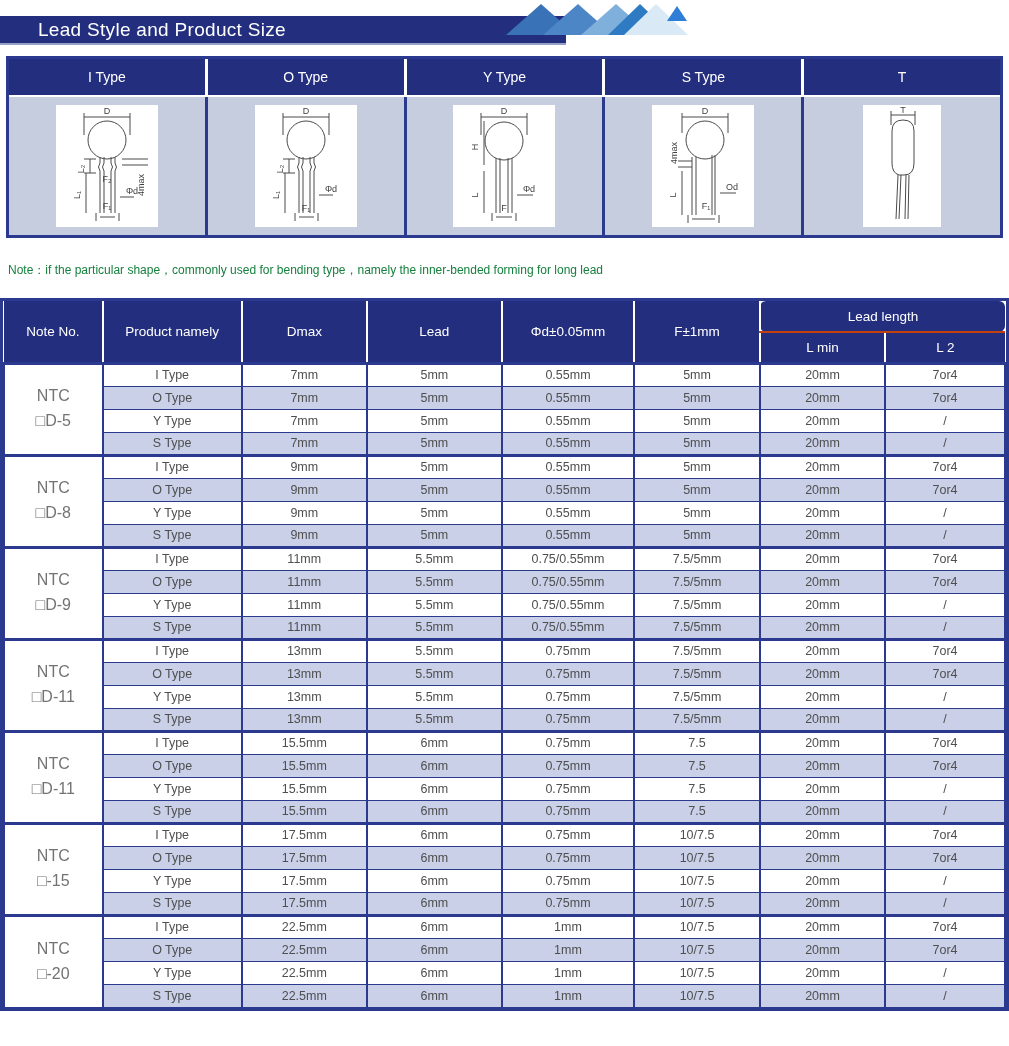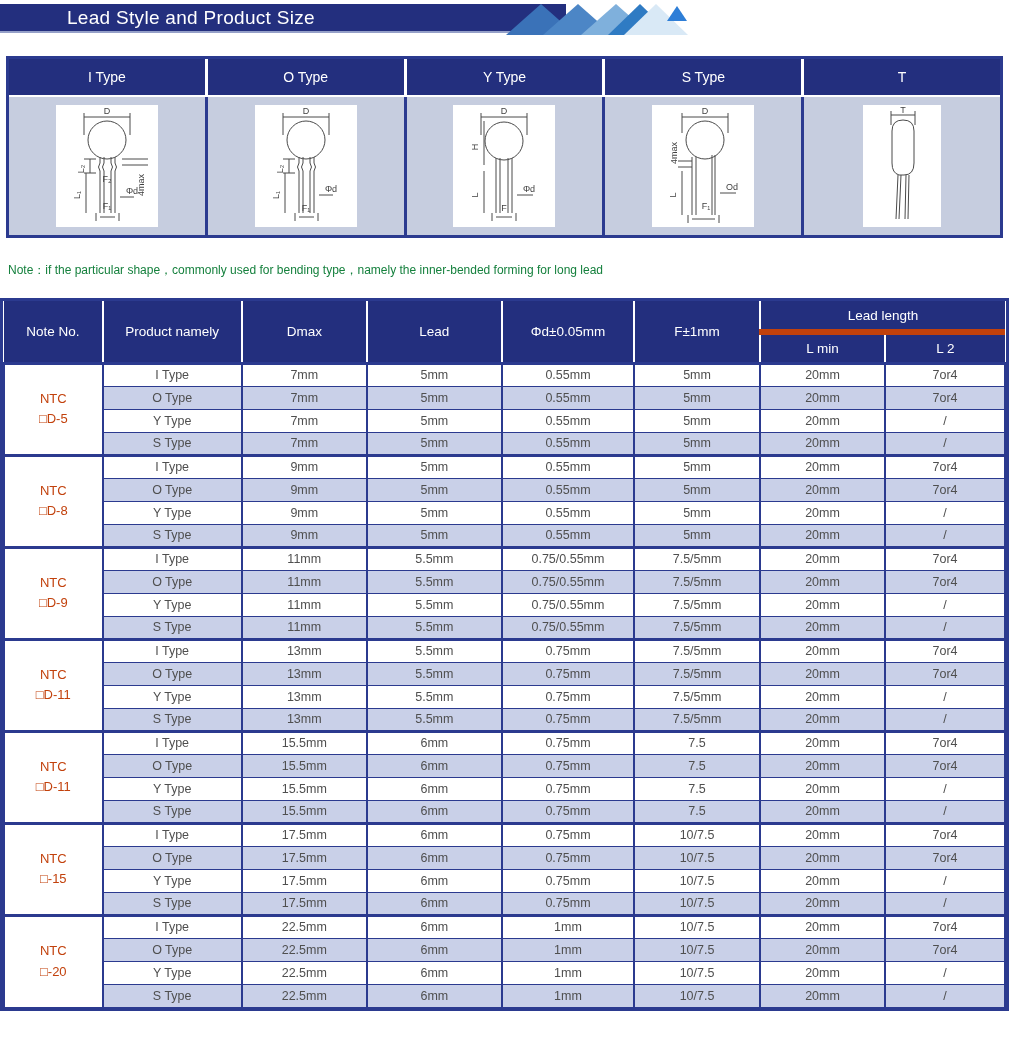--- a/index.html
+++ b/index.html
@@ -11,22 +11,22 @@
   }
   *{box-sizing:border-box;}
   html,body{margin:0;padding:0;}
   body{
     width:1009px;height:1046px;overflow:hidden;background:#fff;
     font-family:"Liberation Sans",sans-serif;position:relative;
   }
   
   .header{position:relative;height:29px;margin-top:4px;}
   .title-bar{
-    position:absolute;left:0;top:0;width:566px;height:29px;
-    background:var(--navy);border-bottom:2px solid #95a0c8;padding-left:29px;
+    position:absolute;left:0;top:12px;width:566px;height:29px;
+    background:var(--navy);border-bottom:2px solid #95a0c8;
   }
   .title-bar .title{
     display:block;color:#fff;font-size:19px;line-height:27px;padding-left:38px;
     letter-spacing:.3px;
   }
   .tri-svg{position:absolute;left:470px;top:0;width:250px;height:31px;}
   
   .styles-table{
     margin:23px 6px 0 6px;border:3px solid var(--border);background:#fff;
   }
@@ -50,29 +50,29 @@
   
   .note{margin:24px 0 0 8px;font-size:12px;color:#15803d;}
   
   .size-wrap{margin:19px 0 0 0;border:3px solid var(--border);}
   table.size{border-collapse:collapse;width:1003px;table-layout:fixed;}
   table.size th{
     background:var(--navy);color:#fff;font-weight:normal;font-size:13.5px;
     border-left:2px solid #fff;height:31px;padding:0;
   }
   table.size th.first{border-left:none;}
-  table.size th.lead-span{border-bottom:6px solid #c2410c;}
+  table.size th.lead-span{border-bottom:2px solid #c2410c;border-radius:6px;}
   table.size td{
     border:1px solid var(--border);border-left-width:2px;border-right-width:2px;
     height:23px;padding:0;text-align:center;font-size:12.5px;color:var(--celltext);
     background:#fff;
   }
   table.size tr.stripe td{background:var(--stripe);}
   table.size tr.group-start td{border-top:3px solid var(--border);}
-  table.size td.part-cell{background:#fff;font-size:13px;line-height:1.55;color:#c2410c;}
+  table.size td.part-cell{background:#fff;font-size:16px;line-height:1.55;color:#737373;}
 </style>
 </head>
 <body>
 
 <div class="header">
   <div class="title-bar">
     <span class="title">Lead Style and Product Size</span>
   </div>
   <svg class="tri-svg" viewBox="0 0 250 31">
     <polygon points="71,0 36,31 106,31" fill="#3a72b8"></polygon>

